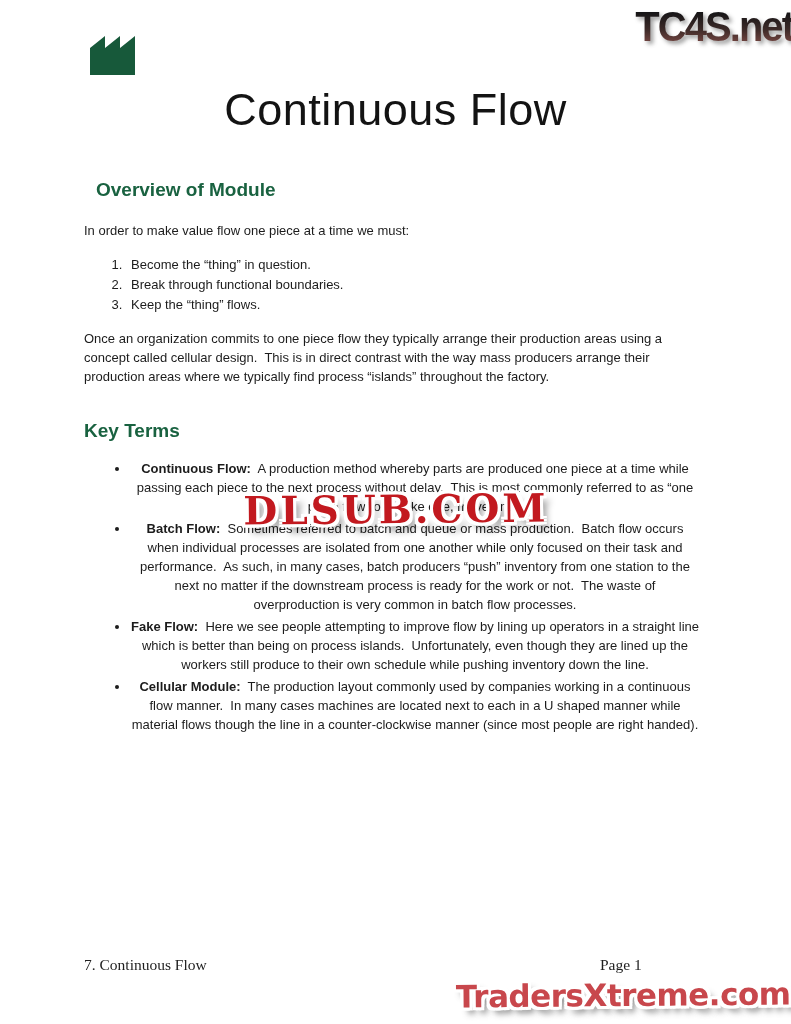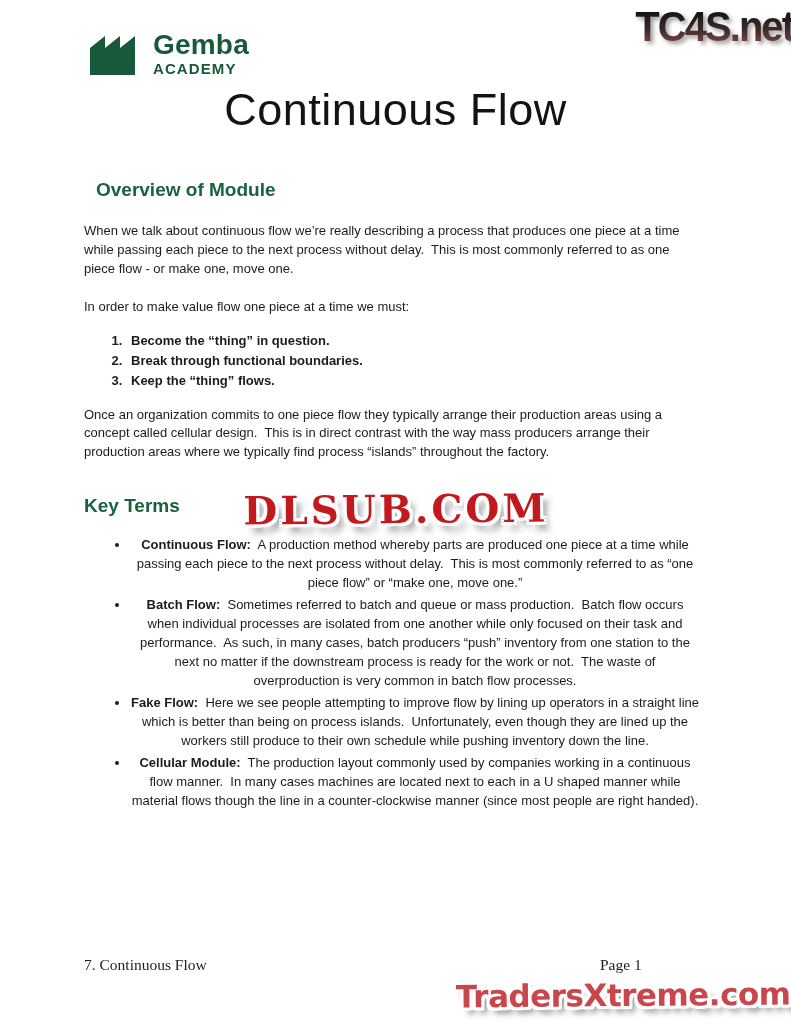--- a/index.html
+++ b/index.html
@@ -36,21 +36,21 @@
     position:absolute;top:84px;left:0;width:100%;
     text-align:center;margin:0;
     font-size:45px;font-weight:400;color:#131313;letter-spacing:0.5px;
   }
   
   .content{position:absolute;left:84px;top:176px;width:616px;font-size:13px;line-height:1.46;}
   .content h2{font-size:19px;font-weight:700;color:#196240;margin:0 0 18px 12px;}
   .content h2.key{margin:30px 0 16px 0;}
   .content p{margin:0 0 19px 0;white-space:pre-wrap;}
   .content p.tight{margin-bottom:15px;}
-  ol.steps{margin:0 0 15px 0;padding-left:42px;font-weight:bold;}
+  ol.steps{margin:0 0 15px 0;padding-left:42px;}
   ol.steps li{padding-left:5px;margin-bottom:1px;}
   ul.terms{margin:0;padding-left:46px;list-style:disc;text-align:center;}
   ul.terms li{margin-bottom:3px;}
   ul.terms .term{font-weight:700;}
   ul.terms .def{white-space:pre-wrap;}
   
   .wm-mid{
     position:absolute;top:486px;left:50%;
     transform:translateX(-50%) rotate(-0.6deg);
     font-family:"DejaVu Serif",serif;font-weight:700;
@@ -82,33 +82,28 @@
     transform:rotate(-0.5deg);
   }
 </style>
 </head>
 <body>
 
 <div class="logo">
   <svg viewBox="0 0 56 44" aria-hidden="true">
     <polygon points="0,44 0,17 15,5 15,17 30,5 30,17 45,5 45,44" fill="#17593a"></polygon>
   </svg>
-  <div class="logo-text">
-    <div class="logo-name">Gemba</div>
-    <div class="logo-sub">ACADEMY</div>
-  </div>
 </div>
 
 <div class="wm-top">TC4S.net</div>
 
 <h1 class="doc-title">Continuous Flow</h1>
 
 <div class="content">
   <h2>Overview of Module</h2>
-  <p>When we talk about continuous flow we’re really describing a process that produces one piece at a time while passing each piece to the next process without delay.  This is most commonly referred to as one piece flow - or make one, move one.</p>
   <p class="tight">In order to make value flow one piece at a time we must:</p>
   <ol class="steps">
     <li>Become the “thing” in question.</li>
     <li>Break through functional boundaries.</li>
     <li>Keep the “thing” flows.</li>
   </ol>
   <p>Once an organization commits to one piece flow they typically arrange their production areas using a concept called cellular design.  This is in direct contrast with the way mass producers arrange their production areas where we typically find process “islands” throughout the factory.</p>
 
   <h2 class="key">Key Terms</h2>
   <ul class="terms">

